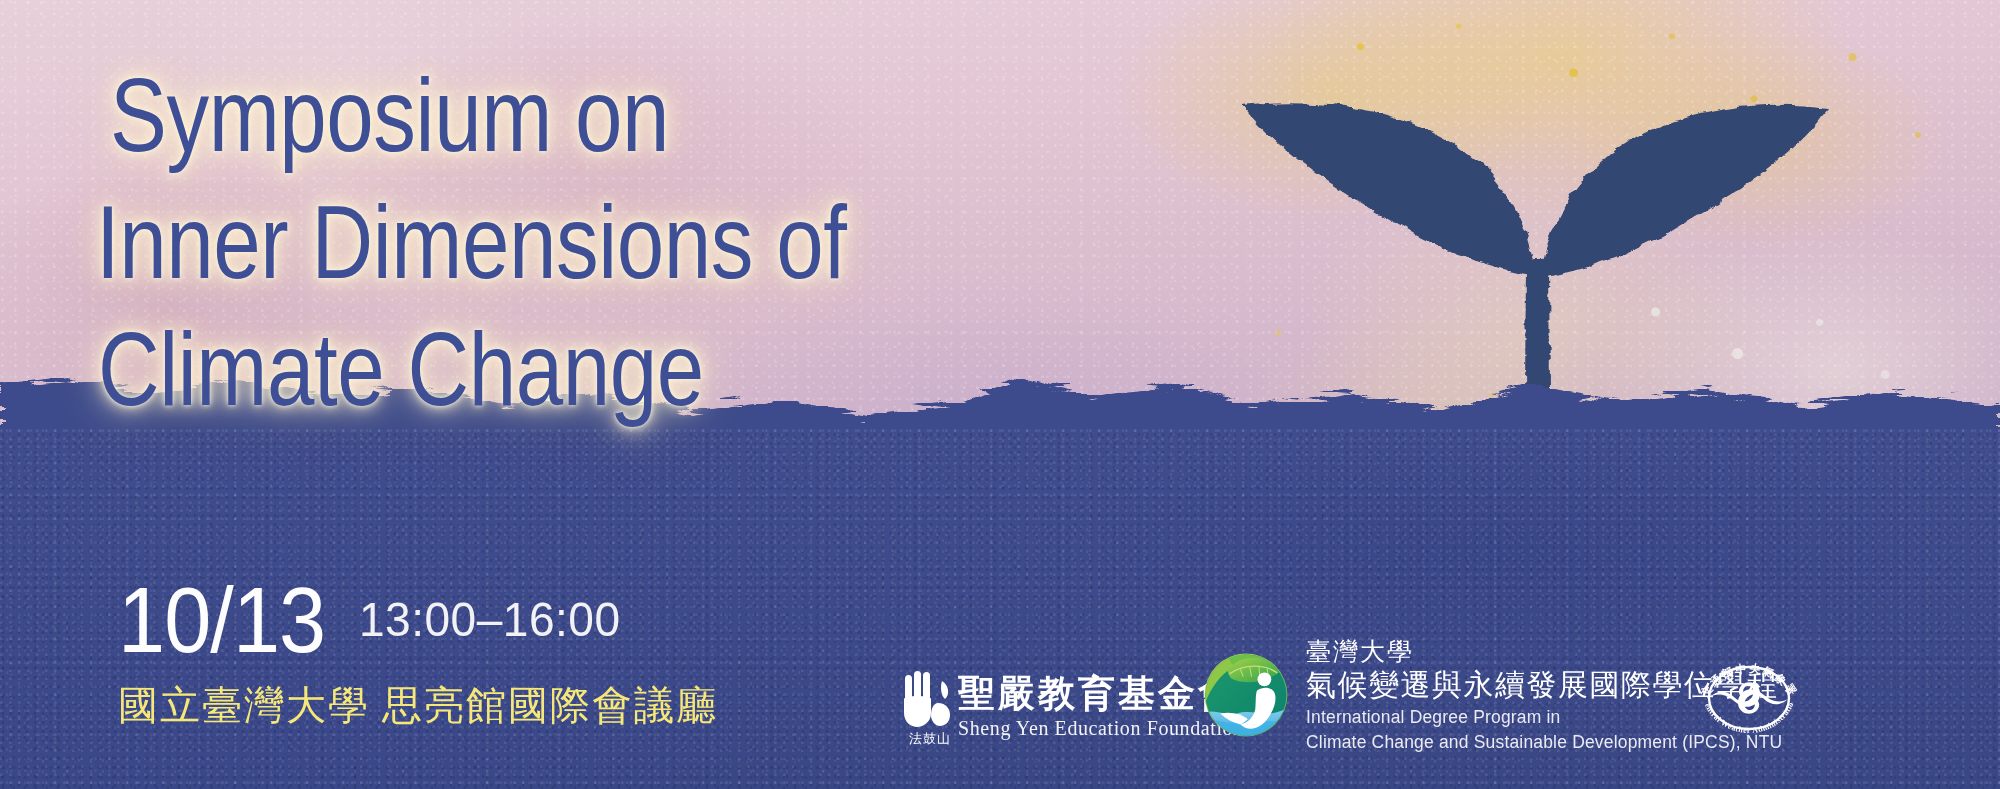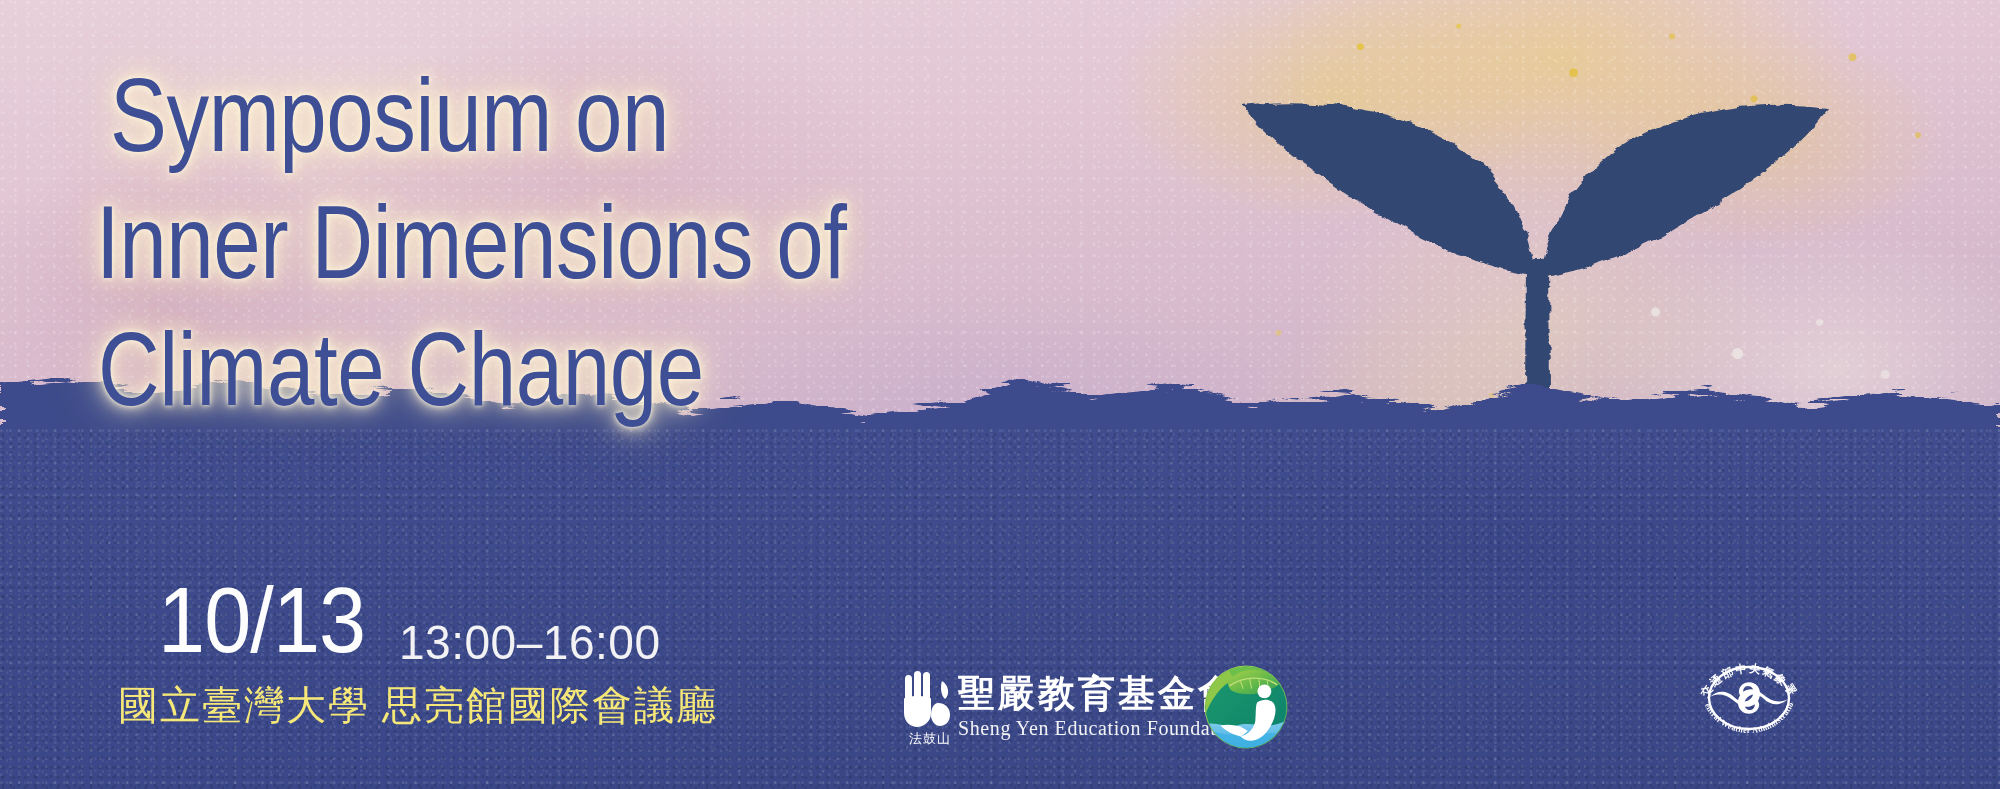--- a/index.html
+++ b/index.html
@@ -107,21 +107,21 @@
       0 0 14px rgba(255,246,214,.95),
       0 0 26px rgba(253,240,200,.85),
       0 0 44px rgba(250,234,188,.60),
       0 0 70px rgba(248,230,180,.35);
   }
   .title-line.l2 { margin-left:-14px; }
   .title-line.l3 { margin-left:-12px; }
 
   
   .info-block { position:absolute; left:118px; top:572px; }
-  .dateline { display:flex; align-items:flex-end;margin-left:40px; }
+  .dateline { display:flex; align-items:center; }
   .date {
     font-size:92px; line-height:96px; color:#fdfdfd; font-weight:400;
     letter-spacing:-1px; transform:scaleX(.92); transform-origin:left bottom;
   }
   .time {
     font-size:48px; line-height:50px; color:#f2f2f4; font-weight:400;
     margin-left:16px; letter-spacing:.5px; transform:scaleX(.96); transform-origin:left bottom;
   }
   .venue {
     margin-top:10px;
@@ -294,20 +294,26 @@
             <path d="M44,22 L47,30 M54,19 L56,30 M64,19 L65,29 M73,21 L74,28" stroke="#bfe07a" stroke-width="1.1" fill="none"></path>
             <path d="M0,72 C14,62 26,74 40,70 C56,65 70,74 86,68 C94,65 98,62 100,60 L100,100 L0,100 Z" fill="url(#gWater)"></path>
             <path d="M0,80 C16,72 28,84 44,79 C60,74 76,84 100,74 L100,100 L0,100 Z" fill="#3fb0e3" opacity=".85"></path>
             <circle cx="70" cy="33" r="7.5" fill="#ffffff"></circle>
             <path d="M62,45 C68,41 76,41 80,46 C84,52 82,62 76,72 C72,79 66,84 60,86
                      C54,88 48,86 44,82 C52,80 58,74 60,66 C61,58 60,50 62,45 Z" fill="#ffffff"></path>
             <path d="M44,82 C36,80 28,76 22,70 C34,68 44,70 52,76 C49,79 46,81 44,82 Z" fill="#ffffff"></path>
           </g>
         </svg>
       </div>
+      <div class="ipcs-text">
+        <div class="ipcs-cn1">臺灣大學</div>
+        <div class="ipcs-cn2">氣候變遷與永續發展國際學位學程</div>
+        <div class="ipcs-en">International Degree Program in</div>
+        <div class="ipcs-en">Climate Change and Sustainable Development (IPCS), NTU</div>
+      </div>
     </div>
 
     <div class="logo logo-cwa">
       <div class="cwa-mark">
         <svg viewBox="0 0 118 106" width="118" height="106" aria-hidden="true">
           <defs>
             <path id="arcTop" d="M14,62 A46,44 0 0 1 104,62"></path>
             <path id="arcBot" d="M14,58 A48,46 0 0 0 104,58"></path>
           </defs>
           <ellipse cx="59" cy="53" rx="40" ry="31" fill="none" stroke="#ffffff" stroke-width="2.4"></ellipse>

